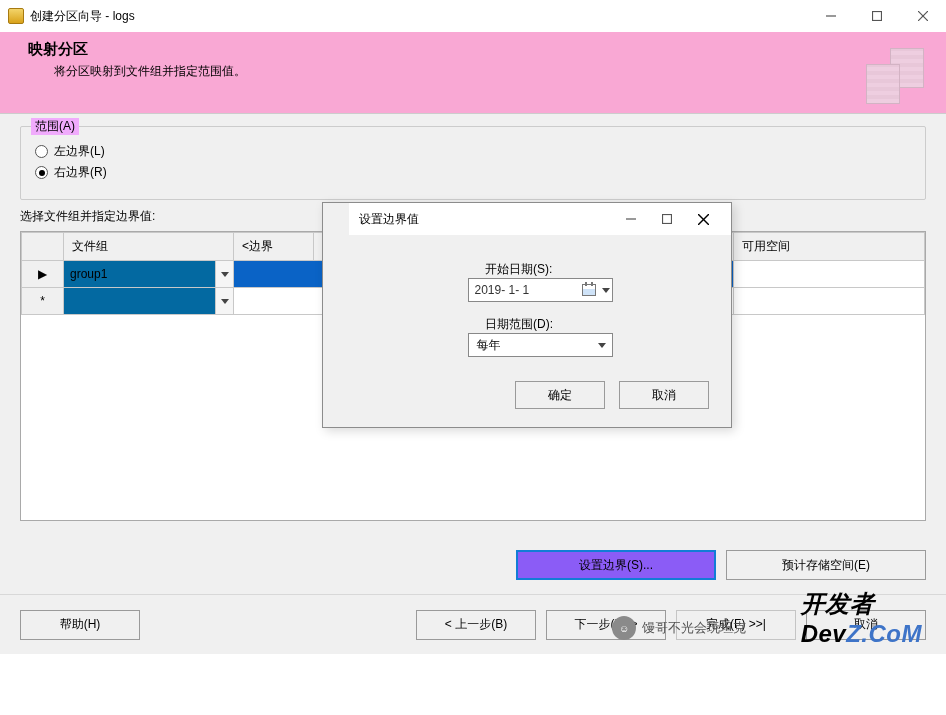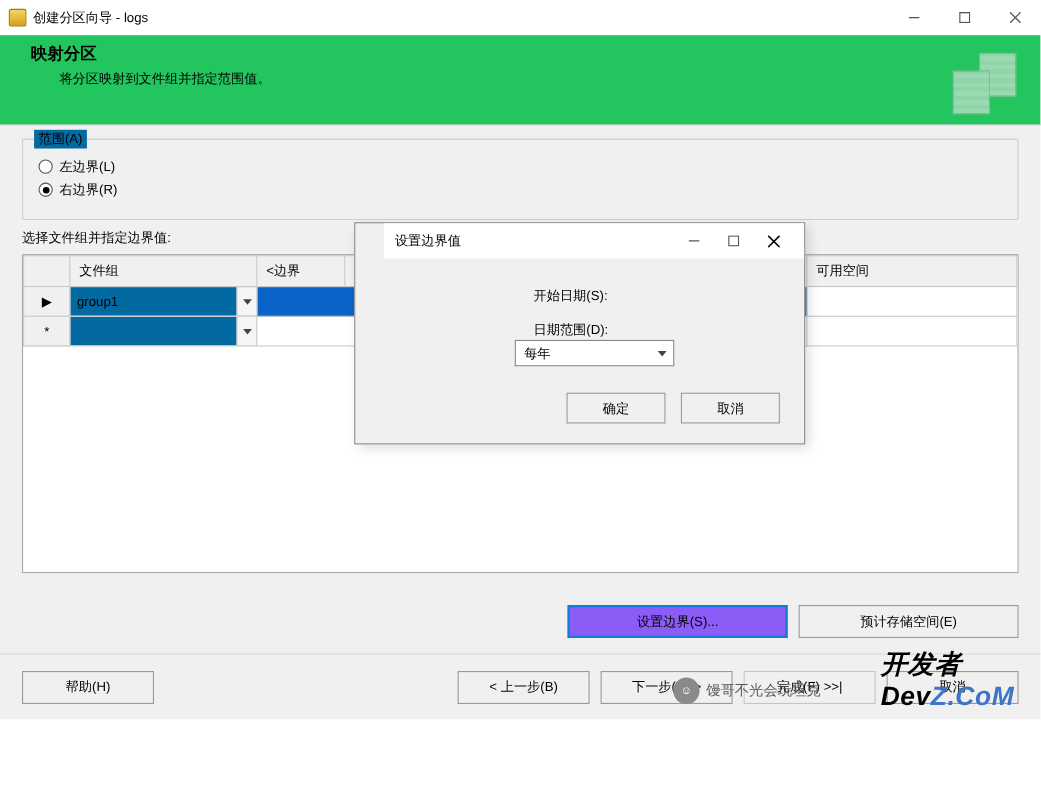--- a/index.html
+++ b/index.html
@@ -32,21 +32,21 @@
   .titlebar .spacer { flex:1; }
   .win-btn {
     width: 46px; height: 32px;
     display:flex; align-items:center; justify-content:center;
     color:#444;
   }
   .win-btn svg { stroke:#555; }
 
   
   .header {
-    background:#22c55e;
+    background:#f9a8d4;
     padding: 8px 28px 16px 28px;
     border-bottom:1px solid #ccc;
     position:relative;
     min-height:82px;
   }
   .header h1 { margin:0; font-size:15px; font-weight:bold; }
   .header .sub { margin:4px 0 0 26px; font-size:12px; }
   .header-art {
     position:absolute; right:8px; top:10px;
     width:80px; height:70px;
@@ -69,21 +69,21 @@
   .groupbox {
     border:1px solid #ccc;
     border-radius:2px;
     padding:12px 14px 14px 14px;
     margin-bottom:8px;
     position:relative;
     background:#f0f0f0;
   }
   .groupbox .legend {
     position:absolute; top:-9px; left:10px;
-    background:#0369a1; padding:0 4px; font-size:12px;
+    background:#f0abfc; padding:0 4px; font-size:12px;
   }
   .radio-row { display:flex; align-items:center; margin:4px 0; font-size:12px; }
   .radio {
     width:13px; height:13px; border:1px solid #555; border-radius:50%;
     margin-right:6px; display:inline-flex; align-items:center; justify-content:center;
     background:#fff;
   }
   .radio.checked::after {
     content:""; width:6px; height:6px; background:#000; border-radius:50%;
   }
@@ -369,20 +369,31 @@
     <span class="win-btn">
       <svg width="11" height="11">
           <line x1="0" y1="0" x2="11" y2="11" stroke="#000" stroke-width="1.4"></line>
           <line x1="11" y1="0" x2="0" y2="11" stroke="#000" stroke-width="1.4"></line>
         </svg>
     </span>
   </div>
   <div class="modal-body">
     <div class="form-row">
       <span class="lab">开始日期(S):</span>
+      <div class="ctrl">
+        <div class="date-input">
+          <span class="dv">2019- 1- 1</span>
+          <span class="ic">
+              <span class="cal-ic"></span>
+            </span>
+          <span class="car">
+              <span class="chev"></span>
+            </span>
+        </div>
+      </div>
     </div>
     <div class="form-row">
       <span class="lab">日期范围(D):</span>
       <div class="ctrl">
         <div class="sel-input">
           <span class="dv">每年</span>
           <span class="car">
               <span class="chev"></span>
             </span>
         </div>

